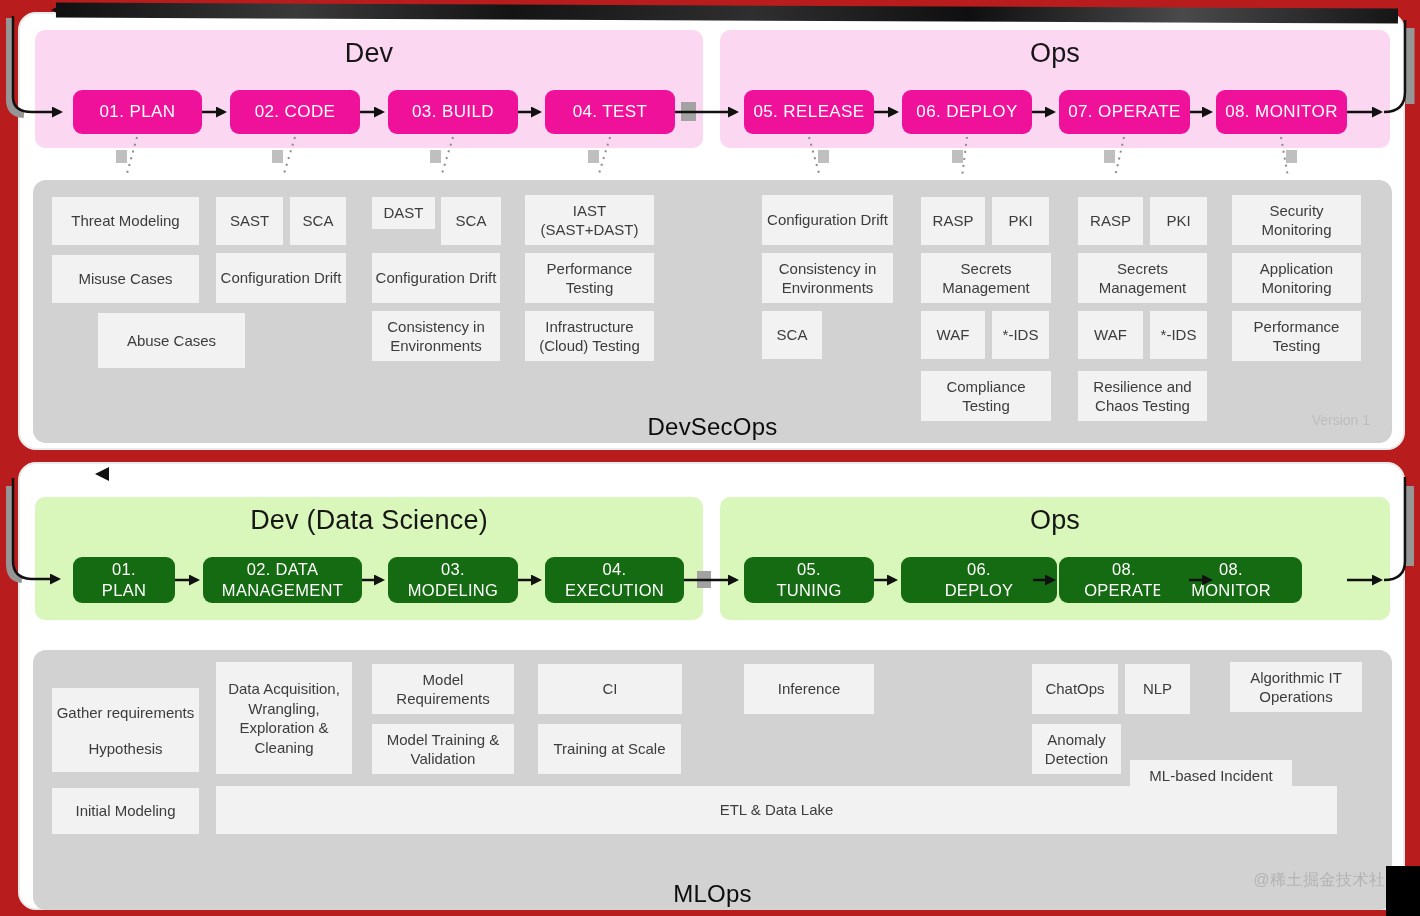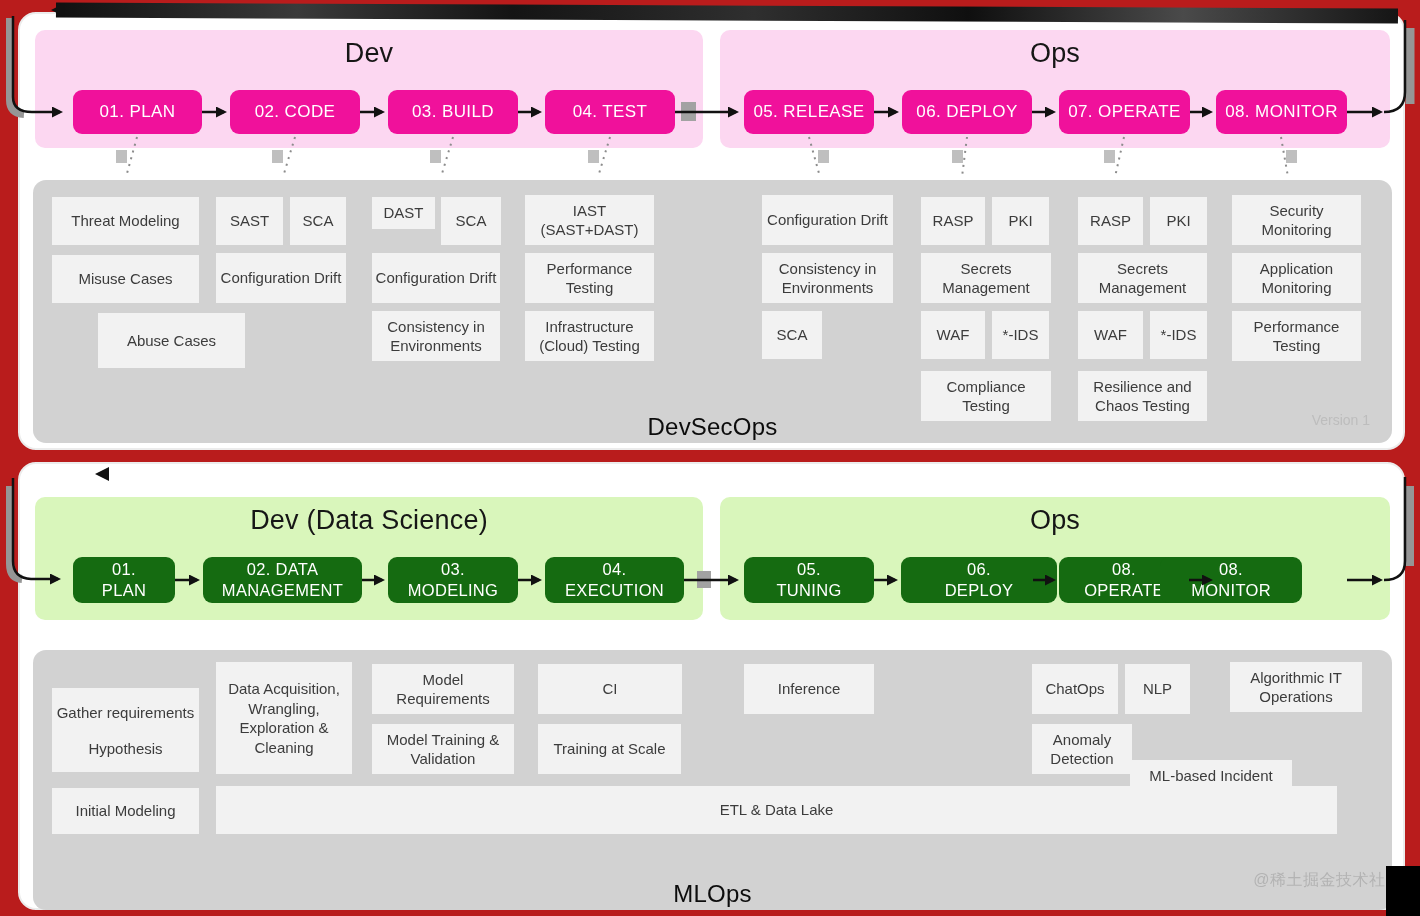--- a/index.html
+++ b/index.html
@@ -136,21 +136,21 @@
   <div class="p" style="left:372px; top:664px; width:142px; height:50px;">Model Requirements</div>
   <div class="p" style="left:372px; top:724px; width:142px; height:50px;">Model Training &amp; Validation</div>
 
   <div class="p" style="left:538px; top:664px; width:144px; height:50px;">CI</div>
   <div class="p" style="left:538px; top:724px; width:143px; height:50px;">Training at Scale</div>
 
   <div class="p" style="left:744px; top:664px; width:130px; height:50px;">Inference</div>
 
   <div class="p" style="left:1032px; top:664px; width:86px;  height:50px;">ChatOps</div>
   <div class="p" style="left:1125px; top:664px; width:65px;  height:50px;">NLP</div>
-  <div class="p" style="left:1032px; top:724px; width:100px;  height:50px;">Anomaly Detection</div>
+  <div class="p" style="left:1032px; top:724px; width:89px;  height:50px;">Anomaly Detection</div>
   <div class="p" style="left:1130px; top:724px; width:162px; height:50px;margin-top:36px;">ML-based Incident Management</div>
 
   <div class="p" style="left:1230px; top:662px; width:132px; height:50px;">Algorithmic IT Operations</div>
 
   <div class="p" style="left:216px; top:786px; width:1121px; height:48px;">ETL &amp; Data Lake</div>
 
   <div class="watermark" style="right:18px; top:870px;">@稀土掘金技术社区</div>
   <div class="black-patch" style="left:1386px; top:866px; width:34px; height:50px;"></div>
 
   <svg class="overlay" width="1420" height="916" viewBox="0 0 1420 916">

